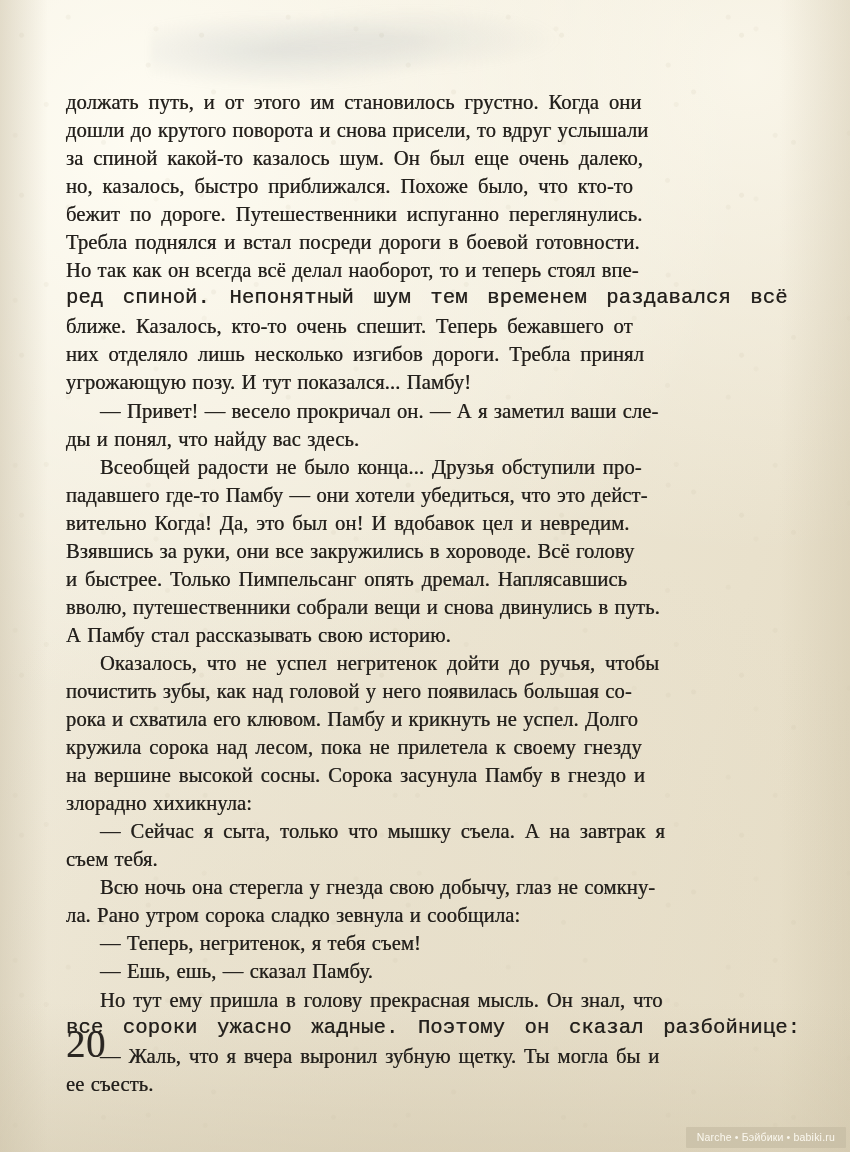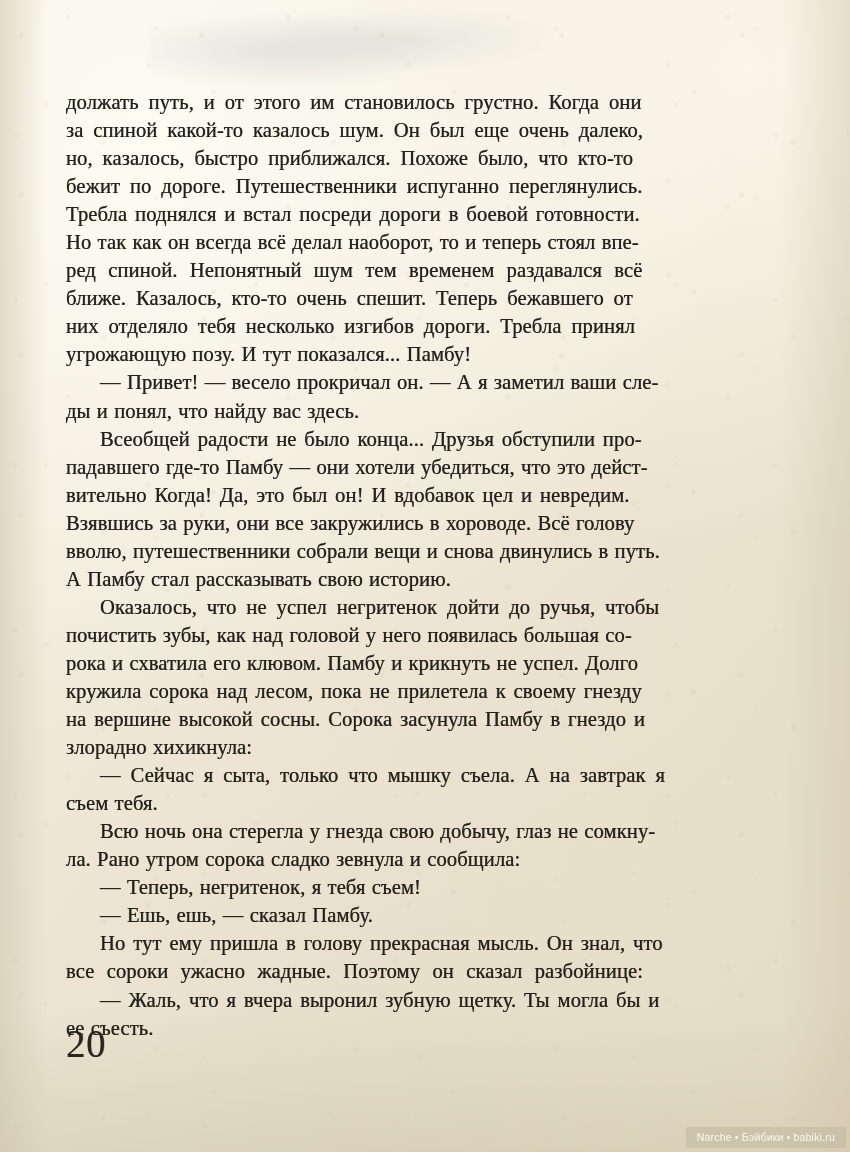--- a/index.html
+++ b/index.html
@@ -102,21 +102,21 @@
        0.35px 0 0 rgba(35,32,28,0.42),
       -0.35px 0 0 rgba(35,32,28,0.26),
        0 0.35px 0 rgba(35,32,28,0.22);
     font-weight: 400;
   }
 
   
   .line.j1 { word-spacing: 1.0px; }
   .line.j2 { word-spacing: 2.6px; }
   .line.j3 { word-spacing: 4.6px; }
-  .line.j4 { word-spacing: 7.0px; }
+  .line.j4 { word-spacing: 7.0px; font-family: Liberation Mono, monospace; }
 
   .line.indent { padding-left: 34px; }
 
   
   #folio {
     position: absolute;
     left: 66px;
     top: 1024px;
     font-size: 39px;
     line-height: 1;
@@ -151,35 +151,37 @@
 
   <div id="paper-base"></div>
   <div id="paper-grain"></div>
   <div id="gutter-shade"></div>
   <div id="right-shade"></div>
   <div id="bottom-shade"></div>
   <div id="top-smudge"></div>
 
   <div id="text-block">
       <span class="line j3">должать путь, и от этого им становилось грустно. Когда они</span>
+      <span class="line j1">дошли до крутого поворота и снова присели, то вдруг услышали</span>
       <span class="line j3">за спиной какой-то казалось шум. Он был еще очень далеко,</span>
       <span class="line j3">но, казалось, быстро приближался. Похоже было, что кто-то</span>
       <span class="line j3">бежит по дороге. Путешественники испуганно переглянулись.</span>
       <span class="line j2">Требла поднялся и встал посреди дороги в боевой готовности.</span>
       <span class="line j1">Но так как он всегда всё делал наоборот, то и теперь стоял впе-</span>
       <span class="line j4">ред спиной. Непонятный шум тем временем раздавался всё</span>
       <span class="line j3">ближе. Казалось, кто-то очень спешит. Теперь бежавшего от</span>
-      <span class="line j3">них отделяло тебя несколько изгибов дороги. Требла принял</span>
+      <span class="line j3">них отделяло лишь несколько изгибов дороги. Требла принял</span>
       <span class="line j1">угрожающую позу. И тут показался... Памбу!</span>
       <span class="line j1 indent">— Привет! — весело прокричал он. — А я заметил ваши сле-</span>
       <span class="line j1">ды и понял, что найду вас здесь.</span>
       <span class="line j2 indent">Всеобщей радости не было конца... Друзья обступили про-</span>
       <span class="line j1">падавшего где-то Памбу — они хотели убедиться, что это дейст-</span>
       <span class="line j2">вительно Когда! Да, это был он! И вдобавок цел и невредим.</span>
       <span class="line j1">Взявшись за руки, они все закружились в хороводе. Всё голову</span>
+      <span class="line j2">и быстрее. Только Пимпельсанг опять дремал. Наплясавшись</span>
       <span class="line j1">вволю, путешественники собрали вещи и снова двинулись в путь.</span>
       <span class="line j1">А Памбу стал рассказывать свою историю.</span>
       <span class="line j3 indent">Оказалось, что не успел негритенок дойти до ручья, чтобы</span>
       <span class="line j1">почистить зубы, как над головой у него появилась большая со-</span>
       <span class="line j1">рока и схватила его клювом. Памбу и крикнуть не успел. Долго</span>
       <span class="line j2">кружила сорока над лесом, пока не прилетела к своему гнезду</span>
       <span class="line j2">на вершине высокой сосны. Сорока засунула Памбу в гнездо и</span>
       <span class="line j1">злорадно хихикнула:</span>
       <span class="line j3 indent">— Сейчас я сыта, только что мышку съела. А на завтрак я</span>
       <span class="line j1">съем тебя.</span>

